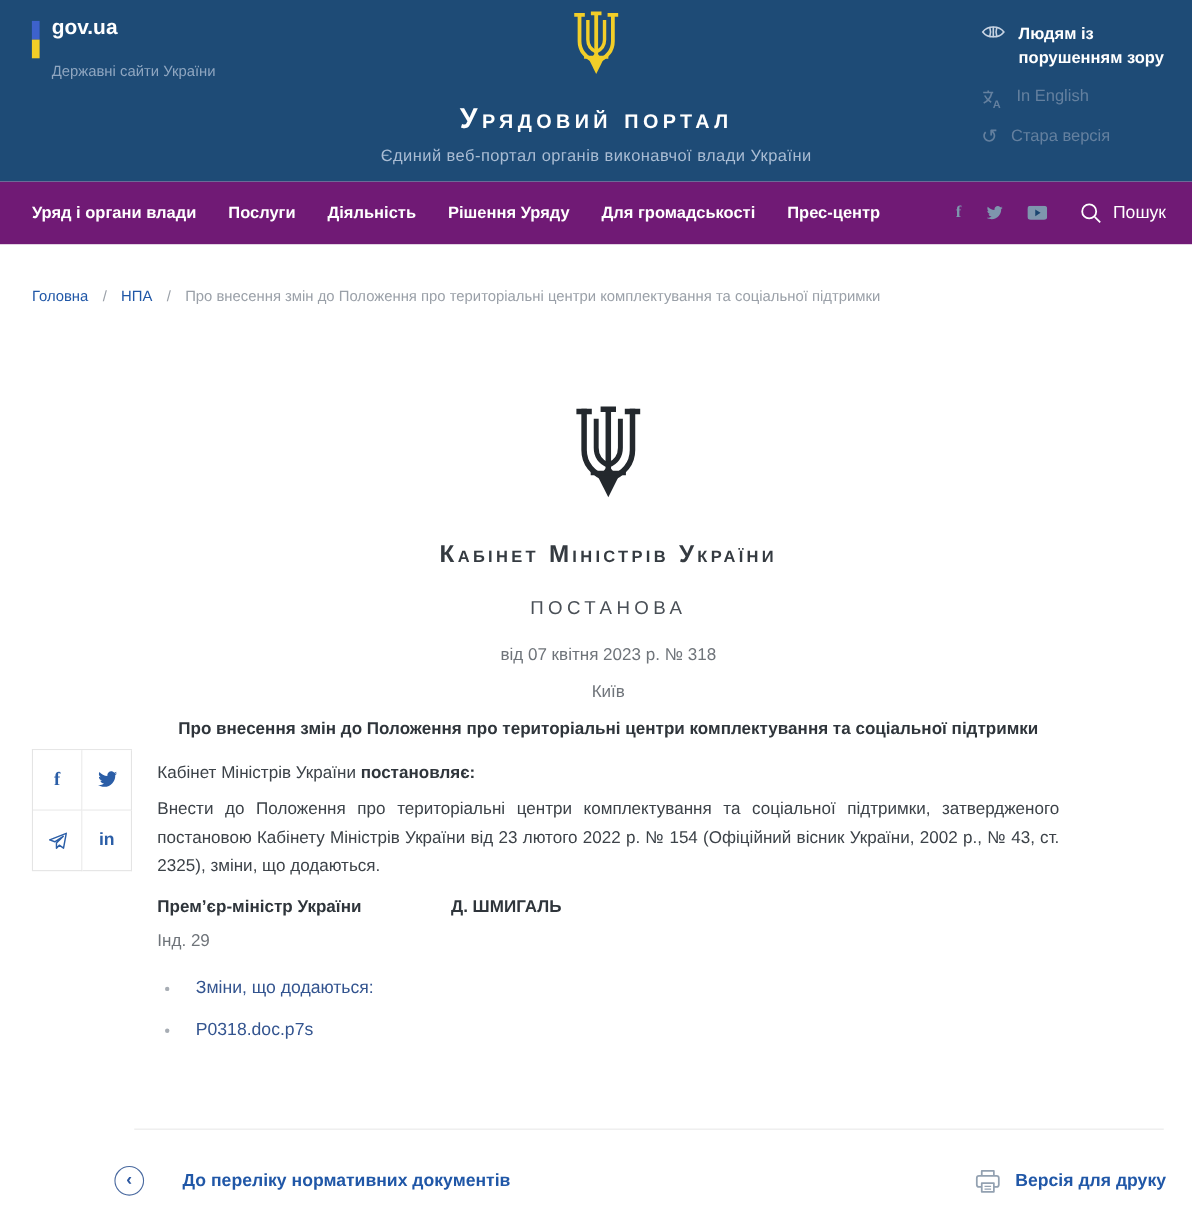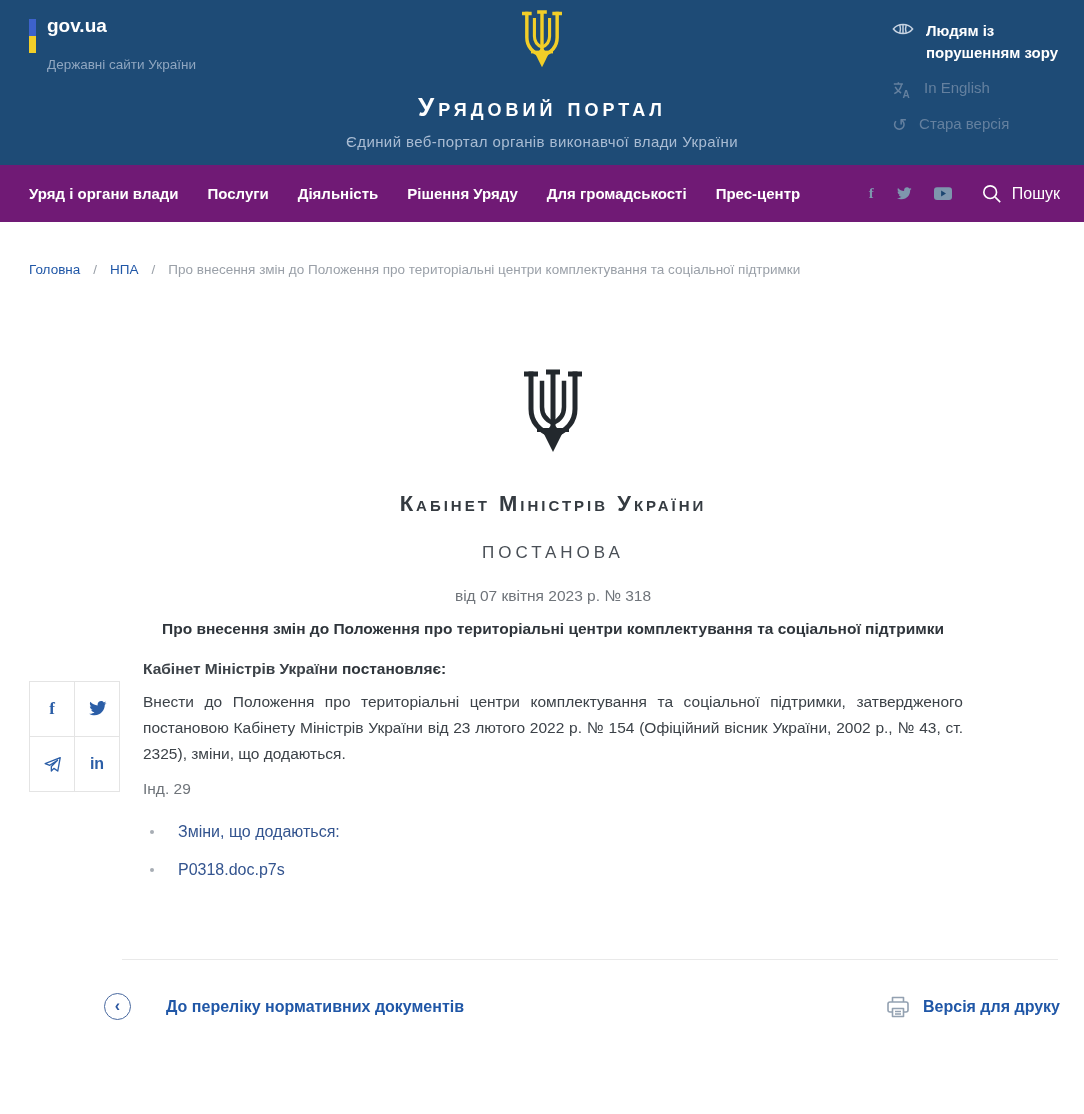--- a/index.html
+++ b/index.html
@@ -87,21 +87,21 @@
   .doc-type {
     margin-top:26px; text-align:center;
     font-size:17px; letter-spacing:4px; color:#494F56;
   }
   .doc-date { margin-top:24px; text-align:center; font-size:15.5px; color:#6F747A; }
   .doc-city { margin-top:16px; text-align:center; font-size:15.5px; color:#6F747A; }
   .doc-title {
     margin-top:15px; text-align:center;
     font-size:15.5px; font-weight:bold; color:#2F353B;
   }
-  .doc-preamble { margin-top:22px; font-size:15.5px;font-weight:bold; }
+  .doc-preamble { margin-top:22px; font-size:15.5px; }
   .doc-preamble b { color:#2F353B; }
   .doc-body {
     margin-top:11px; font-size:15.5px; line-height:26px;
     text-align:justify; color:#3C4248;
   }
   .doc-sig { margin-top:15px; display:flex; font-size:15.5px; font-weight:bold; color:#2F353B; }
   .sig-role { width:267px; }
   .doc-ind { margin-top:13px; font-size:15.5px; color:#6F747A; }
   .doc-list { margin-top:25px; list-style:none; }
   .doc-list li { display:flex; align-items:baseline; margin-bottom:20px; }
@@ -238,26 +238,31 @@
     <path d="M3.5 5 h9 M47.5 5 h9 M25.5 3 h9"></path>
     <path d="M30 5 V56"></path>
     <path d="M19 14 V38 c0 8 4 13 11 16 c7 -3 11 -8 11 -16 V14" stroke-width="4.5"></path>
     <path d="M30 54 l9 11 -9 18 -9 -18 z" fill="#23282D" stroke="none"></path>
     <path d="M16 61 h28" stroke-width="4"></path>
   </svg>
 
   <h1 class="doc-org">Кабінет Міністрів України</h1>
   <div class="doc-type">ПОСТАНОВА</div>
   <div class="doc-date">від 07 квітня 2023 р. № 318</div>
+  <div class="doc-city">Київ</div>
   <div class="doc-title">Про внесення змін до Положення про територіальні центри комплектування та соціальної підтримки</div>
 
   <p class="doc-preamble"><span>Кабінет Міністрів України </span><b>постановляє:</b></p>
 
   <p class="doc-body">Внести до Положення про територіальні центри комплектування та соціальної підтримки, затвердженого постановою Кабінету Міністрів України від 23 лютого 2022 р. № 154 (Офіційний вісник України, 2002 р., № 43, ст. 2325), зміни, що додаються.</p>
 
+  <div class="doc-sig">
+    <span class="sig-role">Прем’єр-міністр України</span>
+    <span class="sig-name">Д. ШМИГАЛЬ</span>
+  </div>
 
   <div class="doc-ind">Інд. 29</div>
 
   <ul class="doc-list">
     <li>
       <span class="dot"></span>
       <a class="att-link">Зміни, що додаються:</a>
     </li>
     <li>
       <span class="dot"></span>

